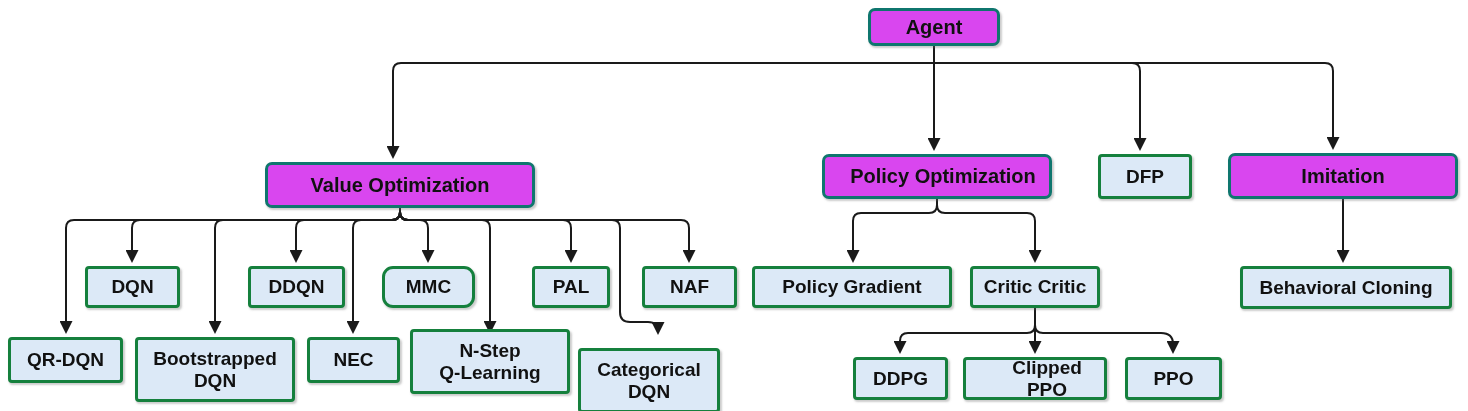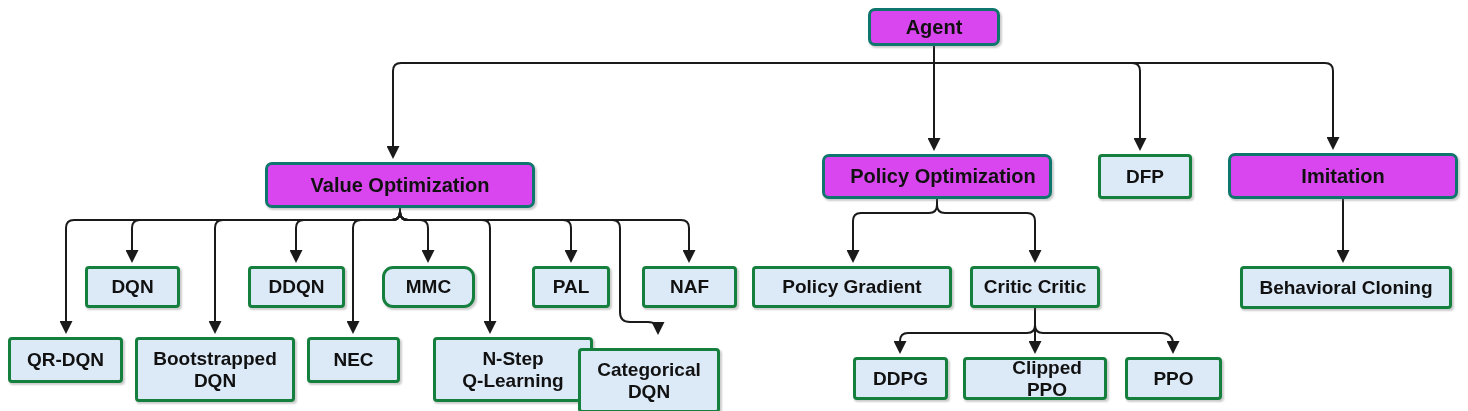--- a/index.html
+++ b/index.html
@@ -94,21 +94,21 @@
   <div class="node blue" style="left:532px;top:266px;width:78px;height:42px;">PAL</div>
 
   <div class="node blue" style="left:752px;top:266px;width:200px;height:42px;">Policy Gradient</div>
   <div class="node blue" style="left:970px;top:266px;width:130px;height:42px;">Critic Critic</div>
   <div class="node blue" style="left:1240px;top:266px;width:212px;height:43px;">Behavioral Cloning</div>
 
   <div class="node blue" style="left:8px;top:337px;width:115px;height:46px;text-align:right;">QR-DQN</div>
   <div class="node blue" style="left:135px;top:337px;width:160px;height:65px;">Bootstrapped
 DQN</div>
   <div class="node blue" style="left:307px;top:337px;width:93px;height:46px;">NEC</div>
-  <div class="node blue" style="left:410px;top:337px;width:160px;height:65px;margin-left:23px;">N-Step
+  <div class="node blue" style="left:410px;top:329px;width:160px;height:65px;">N-Step
 Q-Learning</div>
   <div class="node blue" style="left:578px;top:348px;width:142px;height:65px;">Categorical
 DQN</div>
 
   <div class="node blue" style="left:853px;top:357px;width:95px;height:43px;">DDPG</div>
   <div class="node blue" style="left:963px;top:357px;width:144px;height:43px;padding-left:24px;">Clipped PPO</div>
   <div class="node blue" style="left:1125px;top:357px;width:97px;height:43px;">PPO</div>
 
 </div>
 

